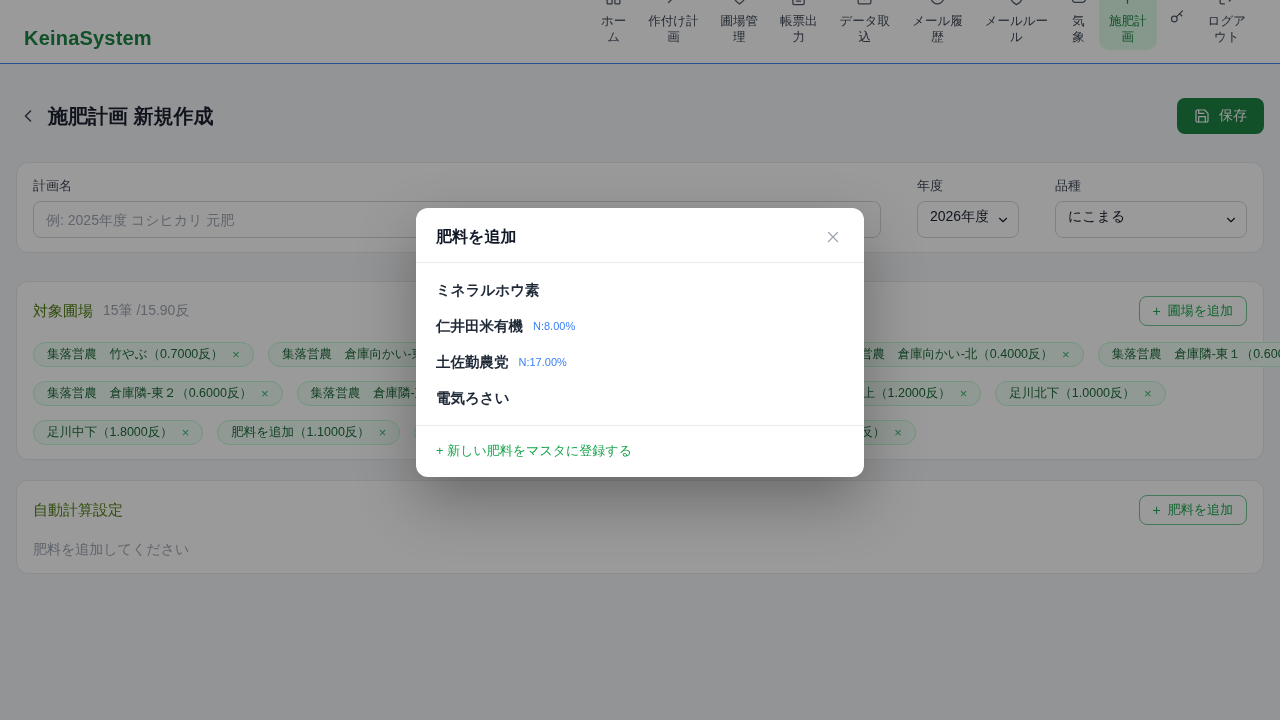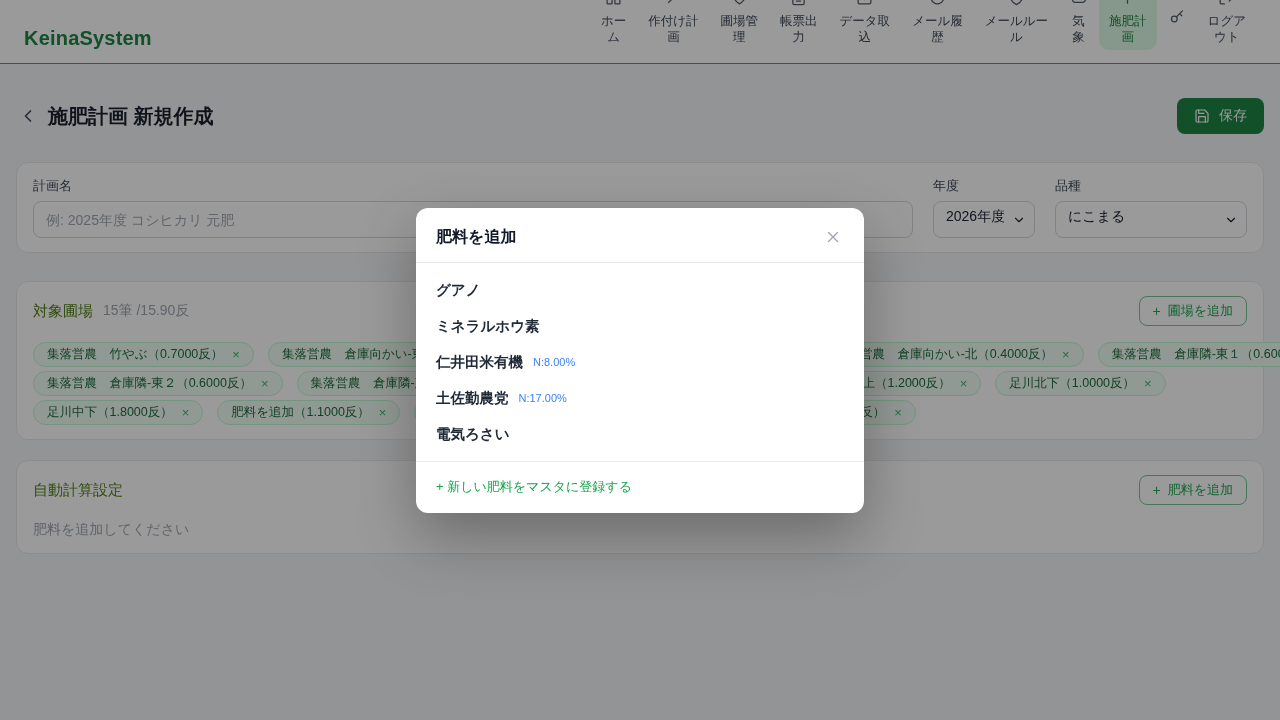--- a/index.html
+++ b/index.html
@@ -43,21 +43,21 @@
   .save-btn svg { width:16px; height:16px; stroke:#ffffff; }
 
   .card {
     background:#ffffff; border:1px solid #e5e7eb; border-radius:12px;
     padding:14px 16px;
   }
   #plan-card { margin-bottom:28px; }
   #fields-card { margin-bottom:20px; }
 
   
-  .form-row { display:flex; gap:20px; align-items:flex-end; }
+  .form-row { display:flex; gap:36px; align-items:flex-end; }
   .field-group { display:flex; flex-direction:column; gap:6px; }
   .field-group.grow { flex:1; }
   .field-label { font-size:13px; color:#374151; }
   .text-input {
     height:37px; border:1px solid #d1d5db; border-radius:8px;
     padding:0 12px; font-size:14px; color:#111827; width:100%;
     font-family:inherit; background:#ffffff;
   }
   .text-input::placeholder { color:#9ca3af; }
   .select-wrap { position:relative; }
@@ -79,21 +79,21 @@
   .card-header { display:flex; align-items:center; }
   .card-title { font-size:15px; font-weight:400; color:#4d7c0f; }
   .count-text { font-size:14px; color:#9ca3af; margin-left:10px; }
   .outline-btn {
     margin-left:auto; display:flex; align-items:center; gap:7px;
     background:transparent; border:1px solid #6ec592; color:#16a34a;
     border-radius:8px; padding:5px 13px; font-size:13px; cursor:pointer;
     font-family:inherit;
   }
   .outline-btn .plus { font-size:14px; line-height:1; }
-  .chip-rows { margin-top:16px; display:flex; flex-direction:column; gap:4px; }
+  .chip-rows { margin-top:16px; display:flex; flex-direction:column; gap:14px; }
   .chip-row { display:flex; gap:14px; }
   .chip {
     display:inline-flex; align-items:center; gap:9px;
     background:#f0fdf4; border:1px solid #bbf7d0; border-radius:999px;
     padding:3px 13px; font-size:12.5px; color:#166534; height:25px;
     white-space:nowrap; flex:0 0 auto;
   }
   .chip-x {
     background:none; border:none; color:#34b368; font-size:13px;
     cursor:pointer; line-height:1; padding:0; font-family:inherit;
@@ -421,24 +421,20 @@
   <div class="modal-header">
     <span class="modal-title">肥料を追加</span>
     <button class="modal-close">
       <span><svg viewBox="0 0 24 24" fill="none" stroke-width="1.6" stroke-linecap="round">
             <path d="M18 6L6 18M6 6l12 12"></path>
           </svg></span>
     </button>
   </div>
   <div class="modal-list">
     <div class="modal-item">
-      <span class="fert-name">グアノ</span>
-      <span class="fert-n"></span>
-    </div>
-    <div class="modal-item">
       <span class="fert-name">ミネラルホウ素</span>
       <span class="fert-n"></span>
     </div>
     <div class="modal-item">
       <span class="fert-name">仁井田米有機</span>
       <span class="fert-n">N:8.00%</span>
     </div>
     <div class="modal-item">
       <span class="fert-name">土佐勤農党</span>
       <span class="fert-n">N:17.00%</span>

